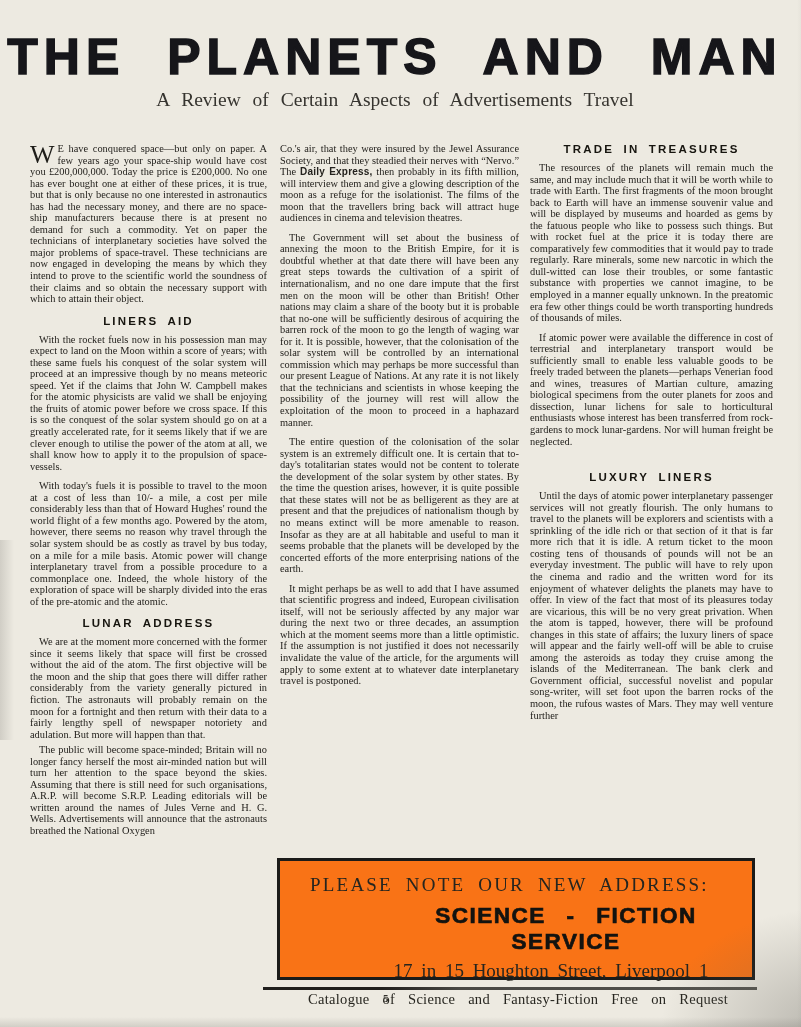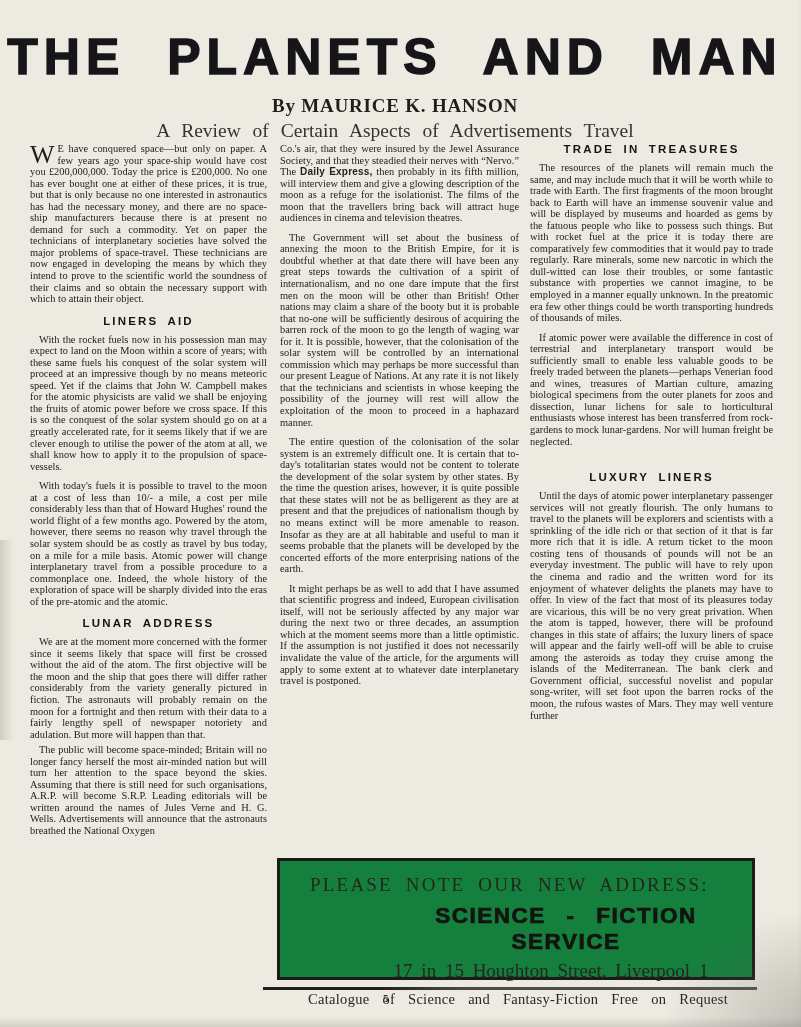--- a/index.html
+++ b/index.html
@@ -36,21 +36,21 @@
   .col h2.first{margin-top:0;}
   h2.more-space{margin-top:24px;}
   .hl2{padding-left:28px;}
   .dropcap{
     float:left;font-size:26px;line-height:21px;padding:1px 3px 0 0;color:#1e1d19;
   }
   strong{font-family:"Liberation Sans",sans-serif;font-size:10px;letter-spacing:.2px;}
   
   .notice{
     position:absolute;left:277px;top:858px;width:472px;height:116px;
-    border:3px solid #1b1b19;background:#15803d;
+    border:3px solid #1b1b19;background:#f97316;
   }
   .n1{font-size:19px;letter-spacing:2.2px;word-spacing:6px;margin:13px 0 0 30px;color:#26251f;}
   .n2{
     font-family:"Liberation Sans",sans-serif;font-weight:bold;font-size:22.5px;
     letter-spacing:1.5px;word-spacing:13px;text-align:center;padding-left:100px;
     margin-top:7px;color:#131310;-webkit-text-stroke:.7px #131310;
   }
   .n3{font-size:19px;text-align:center;padding-left:70px;margin-top:5px;word-spacing:4px;color:#26251f;}
   .n4{font-size:14.5px;margin:9px 0 0 28px;word-spacing:9px;letter-spacing:.3px;color:#26251f;}
   
@@ -77,21 +77,20 @@
     background:linear-gradient(to top,rgba(110,108,102,.22),rgba(110,108,102,0));
   }
 </style>
 </head>
 <body>
 
 <div class="page">
 
   <header class="masthead">
     <h1 class="title">THE PLANETS AND MAN</h1>
-    <div class="byline">By MAURICE K. HANSON</div>
     <div class="subtitle">A Review of Certain Aspects of Advertisements Travel</div>
   </header>
 
   <div class="col col1">
     <p class="gap"><span class="dropcap">W</span><span>E have conquered space—but only on paper.  A few years ago your space-ship would have cost you £200,000,000.  Today the price is £200,000. No one has ever bought one at either of these prices, it is true, but that is only because no one interested in astronautics has had the necessary money, and there are no space-ship manufacturers because there is at present no demand for such a commodity.  Yet on paper the technicians of interplanetary societies have solved the major problems of space-travel.  These technicians are now engaged in developing the means by which they intend to prove to the scientific world the soundness of their claims and so obtain the necessary support with which to attain their object.</span></p>
     <h2>LINERS AID</h2>
     <p class="indent gap">With the rocket fuels now in his possession man may expect to land on the Moon within a score of years; with these same fuels his conquest of the solar system will proceed at an impressive though by no means meteoric speed.  Yet if the claims that John W. Campbell makes for the atomic physicists are valid we shall be enjoying the fruits of atomic power before we cross space.  If this is so the conquest of the solar system should go on at a greatly accelerated rate, for it seems likely that if we are clever enough to utilise the power of the atom at all, we shall know how to apply it to the propulsion of space-vessels.</p>
     <p class="indent">With today's fuels it is possible to travel to the moon at a cost of less than 10/- a mile, a cost per mile considerably less than that of Howard Hughes' round the world flight of a few months ago.  Powered by the atom, however, there seems no reason why travel through the solar system should be as costly as travel by bus today, on a mile for a mile basis.  Atomic power will change interplanetary travel from a possible procedure to a commonplace one.  Indeed, the whole history of the exploration of space will be sharply divided into the eras of the pre-atomic and the atomic.</p>
     <h2>LUNAR ADDRESS</h2>
     <p class="indent">We are at the moment more concerned with the former since it seems likely that space will first be crossed without the aid of the atom. The first objective will be the moon and the ship that goes there will differ rather considerably from the variety generally pictured in fiction.  The astronauts will probably remain on the moon for a fortnight and then return with their data to a fairly lengthy spell of newspaper notoriety and adulation.  But more will happen than that.</p>

